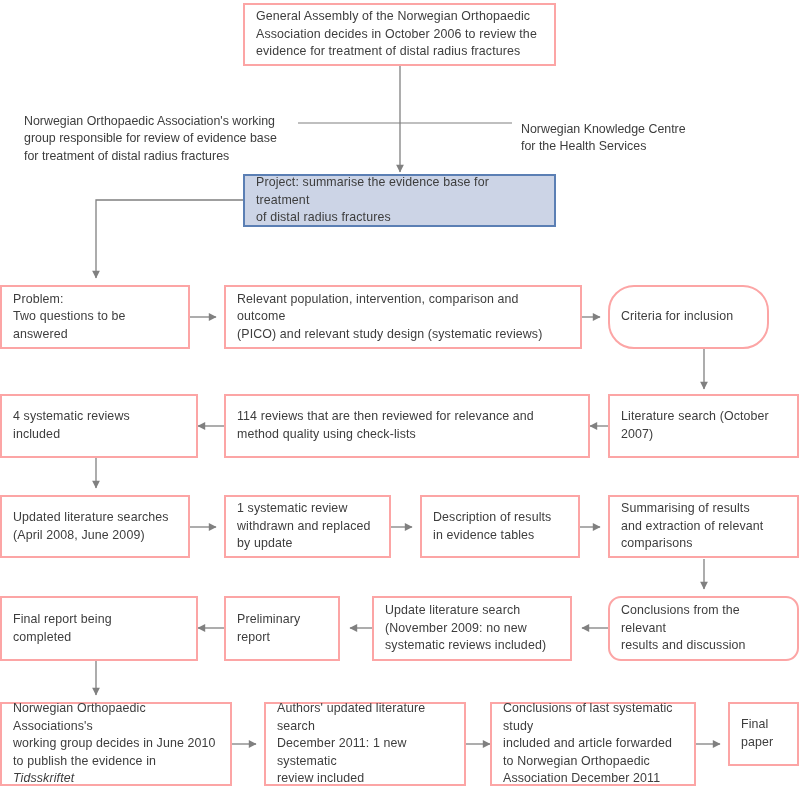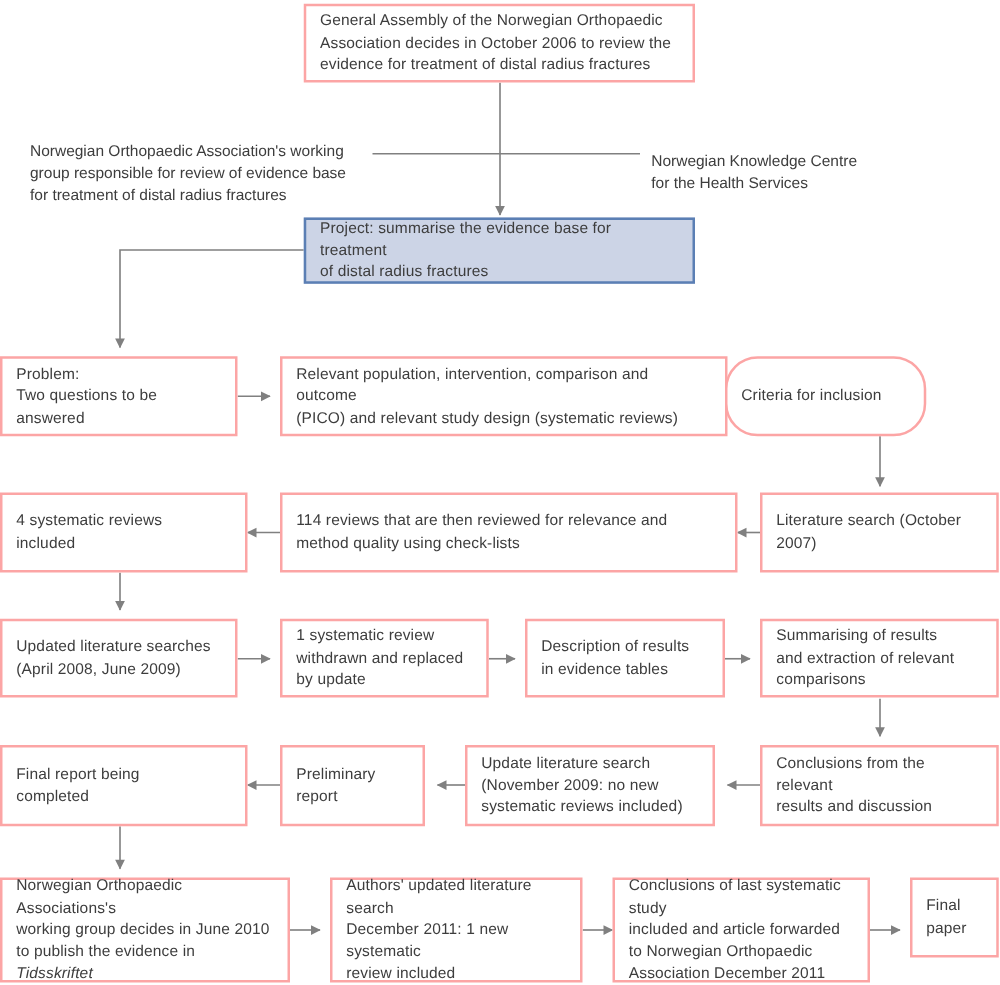--- a/index.html
+++ b/index.html
@@ -144,21 +144,21 @@
   </div>
 
   <div class="node" style="left:0px; top:285px; width:190px; height:64px;">
     <span class="txt">Problem:
 Two questions to be answered</span>
   </div>
   <div class="node" style="left:224px; top:285px; width:358px; height:64px;">
     <span class="txt">Relevant population, intervention, comparison and outcome
 (PICO) and relevant study design (systematic reviews)</span>
   </div>
-  <div class="node" style="left:580px; top:285px; width:161px; height:64px;border-radius:26px;">
+  <div class="node" style="left:608px; top:285px; width:161px; height:64px;border-radius:26px;">
     <span class="txt">Criteria for inclusion</span>
   </div>
 
   <div class="node" style="left:0px; top:394px; width:198px; height:64px;">
     <span class="txt">4 systematic reviews
 included</span>
   </div>
   <div class="node" style="left:224px; top:394px; width:366px; height:64px;">
     <span class="txt">114 reviews that are then reviewed for relevance and
 method quality using check-lists</span>
@@ -191,21 +191,21 @@
 completed</span>
   </div>
   <div class="node" style="left:224px; top:596px; width:116px; height:65px;">
     <span class="txt">Preliminary report</span>
   </div>
   <div class="node" style="left:372px; top:596px; width:200px; height:65px;">
     <span class="txt">Update literature search
 (November 2009: no new
 systematic reviews included)</span>
   </div>
-  <div class="node" style="left:608px; top:596px; width:191px; height:65px;">
+  <div class="node" style="left:608px; top:596px; width:191px; height:65px;border-radius:13px;">
     <span class="txt">Conclusions from the relevant
 results and discussion</span>
   </div>
 
   <div class="node" style="left:0px; top:702px; width:232px; height:84px;">
     <span class="txt"><span>Norwegian Orthopaedic Associations's
 working group decides in June 2010
 to publish the evidence in </span><span class="ital">Tidsskriftet</span></span>
   </div>
   <div class="node" style="left:264px; top:702px; width:202px; height:84px;">

